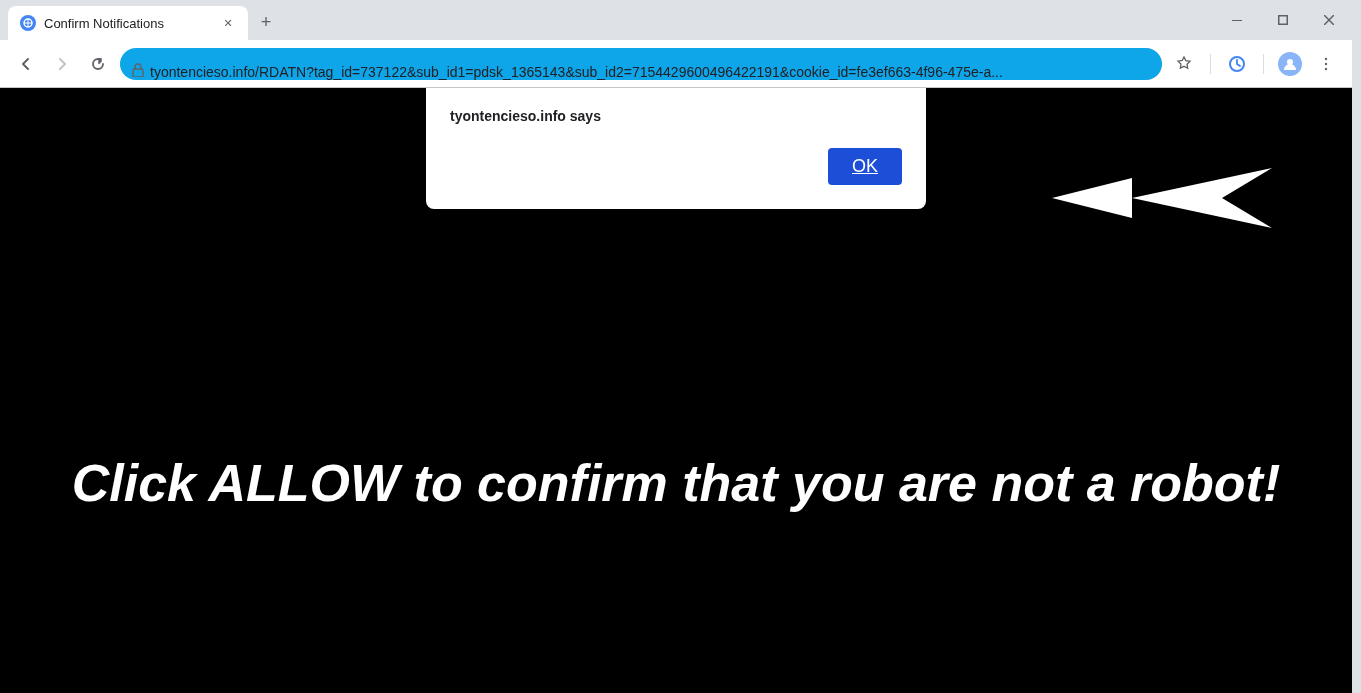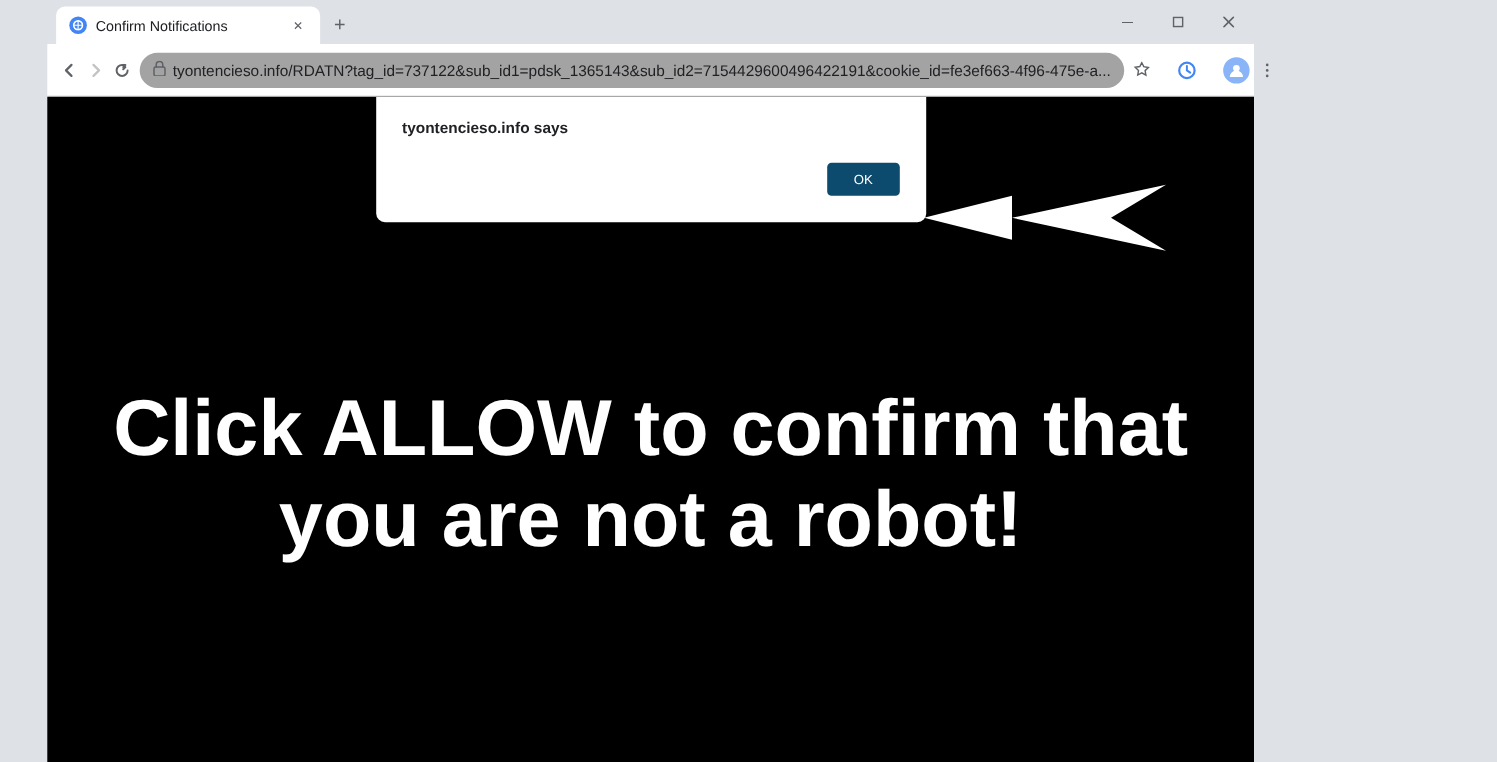--- a/index.html
+++ b/index.html
@@ -1,19 +1,19 @@
 <!DOCTYPE html>
 <html><head>
   <meta charset="utf-8">
   <style>
     * { margin: 0; padding: 0; box-sizing: border-box; }
     body { font-family: Arial, sans-serif; background: #dee1e6; width: 1361px; height: 693px; overflow: hidden; }
 
     
-    .chrome-frame { width: 1140px; height: 693px; display: flex; flex-direction: column; padding-left: 43px; }
+    .chrome-frame { width: 1352px; height: 693px; display: flex; flex-direction: column; }
 
     
     .title-bar {
       background: #dee1e6;
       height: 40px;
       display: flex;
       align-items: flex-end;
       padding: 0 0 0 0;
       position: relative;
     }
@@ -125,24 +125,24 @@
       justify-content: center;
       border-radius: 50%;
       cursor: pointer;
       color: #5f6368;
     }
     .nav-btn.disabled { opacity: 0.38; cursor: default; }
 
     .url-bar {
       flex: 1;
       height: 32px;
-      background: #a3a3a3;
+      background: #0ea5e9;
       border-radius: 16px;
       display: flex;
-      align-items: center;
+      align-items: flex-end;
       padding: 0 12px;
       gap: 6px;
     }
 
     .lock-icon {
       color: #5f6368;
       font-size: 14px;
     }
 
     .url-text {
@@ -181,23 +181,24 @@
     }
 
     
     .page-main-text {
       position: absolute;
       bottom: 180px;
       left: 0;
       right: 0;
       text-align: center;
       color: white;
-      font-size: 72px;
+      font-size: 52px;
       font-weight: bold;
       font-family: Arial, sans-serif;
+      font-style: italic;
     }
 
     
     .arrow-container {
       position: absolute;
       top: 50px;
       right: 80px;
       width: 220px;
       height: 120px;
     }
@@ -227,28 +228,29 @@
       margin-bottom: 20px;
       letter-spacing: 0.5px;
     }
 
     .dialog-actions {
       display: flex;
       justify-content: flex-end;
     }
 
     .ok-btn {
-      background: #0c4a6e;
+      background: #1d4ed8;
       color: white;
       border: none;
       border-radius: 4px;
       padding: 8px 24px;
-      font-size: 12px;
+      font-size: 18px;
       cursor: pointer;
       font-family: Arial, sans-serif;
+      text-decoration: underline;
     }
 
     
     .profile-circle {
       width: 24px;
       height: 24px;
       border-radius: 50%;
       background: #8ab4f8;
       display: flex;
       align-items: center;

